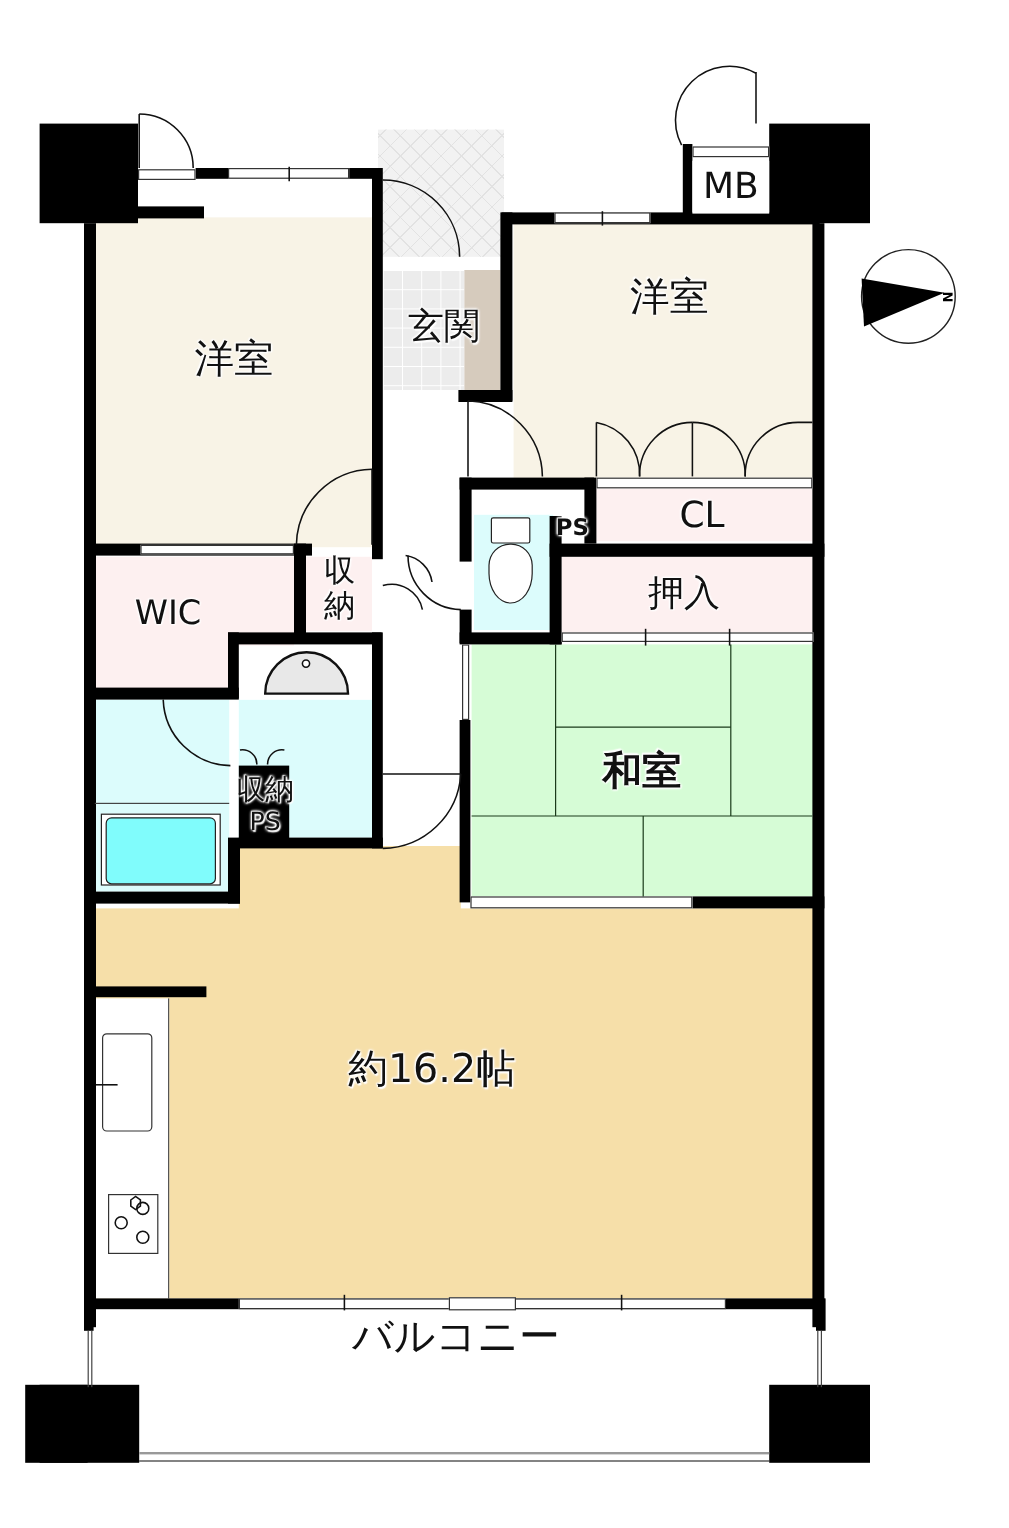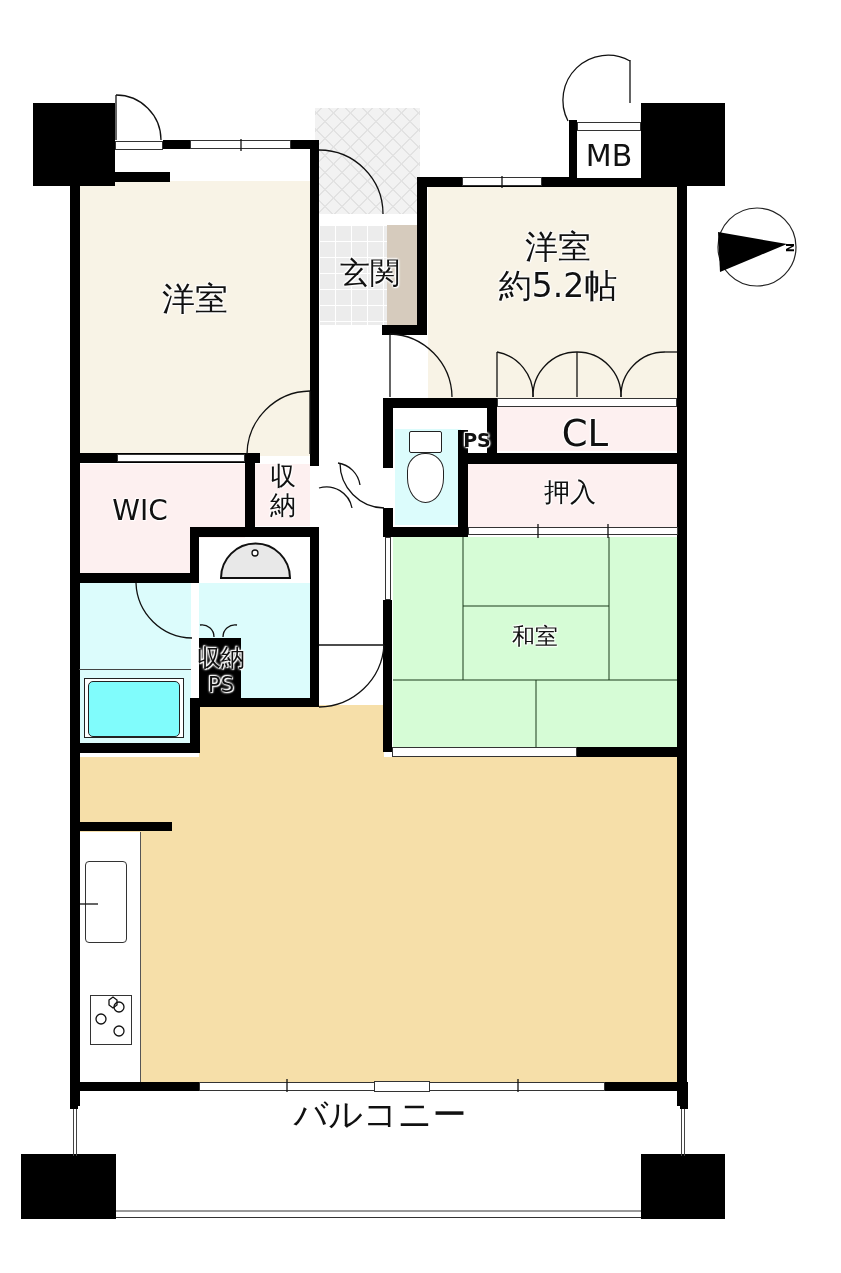--- a/index.html
+++ b/index.html
@@ -198,59 +198,59 @@
     <text x="787" y="250" font-family="DejaVu Sans, sans-serif" font-size="11" font-weight="bold" fill="#000" transform="rotate(90 790 246)">N</text>
   </g>
 </svg>
 
 <div class="label" style="left:130px;top:280px;width:130px;font-size:33px;">
   <span class="l1">洋室</span>
 </div>
 
 <div class="label" style="left:478px;top:228px;width:160px;font-size:33px;">
   <span class="l1">洋室</span>
-  <span class="l2">約5.2帖</span>
 </div>
 
 <div class="label" style="left:325px;top:255px;width:90px;font-size:30px;">
   <span class="l1">玄関</span>
 </div>
 
 <div class="label" style="left:90px;top:494px;width:100px;font-size:28px;">
   <span class="l1">WIC</span>
 </div>
 
 <div class="label" style="left:258px;top:462px;width:50px;font-size:26px;line-height:1.1;">
   <span class="l1">収</span>
   <span class="l2">納</span>
 </div>
 
-<div class="label" style="left:530px;top:412px;width:110px;font-size:37px;">
+<div class="label" style="left:530px;top:412px;width:110px;font-size:30px;">
   <span class="l1">CL</span>
 </div>
 
-<div class="label" style="left:510px;top:477px;width:120px;font-size:26px;">
+<div class="label" style="left:510px;top:477px;width:120px;font-size:30px;">
   <span class="l1">押入</span>
 </div>
 
 <div class="label" style="left:455px;top:429px;width:44px;font-size:19px;font-weight:bold;">
   <span class="l1">PS</span>
 </div>
 
-<div class="label" style="left:480px;top:623px;width:110px;font-size:23px;">
+<div class="label" style="left:480px;top:623px;width:110px;font-size:33px;font-weight:bold;">
   <span class="l1">和室</span>
 </div>
 
 <div class="label" style="left:183px;top:645px;width:76px;font-size:24px;line-height:1.15;">
   <span class="l1">収納</span>
   <span class="l2" style="font-size:21px;">PS</span>
 </div>
 
 <div class="label" style="left:577px;top:134px;width:64px;font-size:30px;background:#fff;height:44px;line-height:44px;">
   <span class="l1">MB</span>
 </div>
 
 <div class="label" style="left:260px;top:872px;width:200px;font-size:33px;">
+  <span class="l2">約16.2帖</span>
 </div>
 
 <div class="label" style="left:270px;top:1094px;width:220px;font-size:34px;">
   <span class="l1">バルコニー</span>
 </div>
 
 </body></html>

